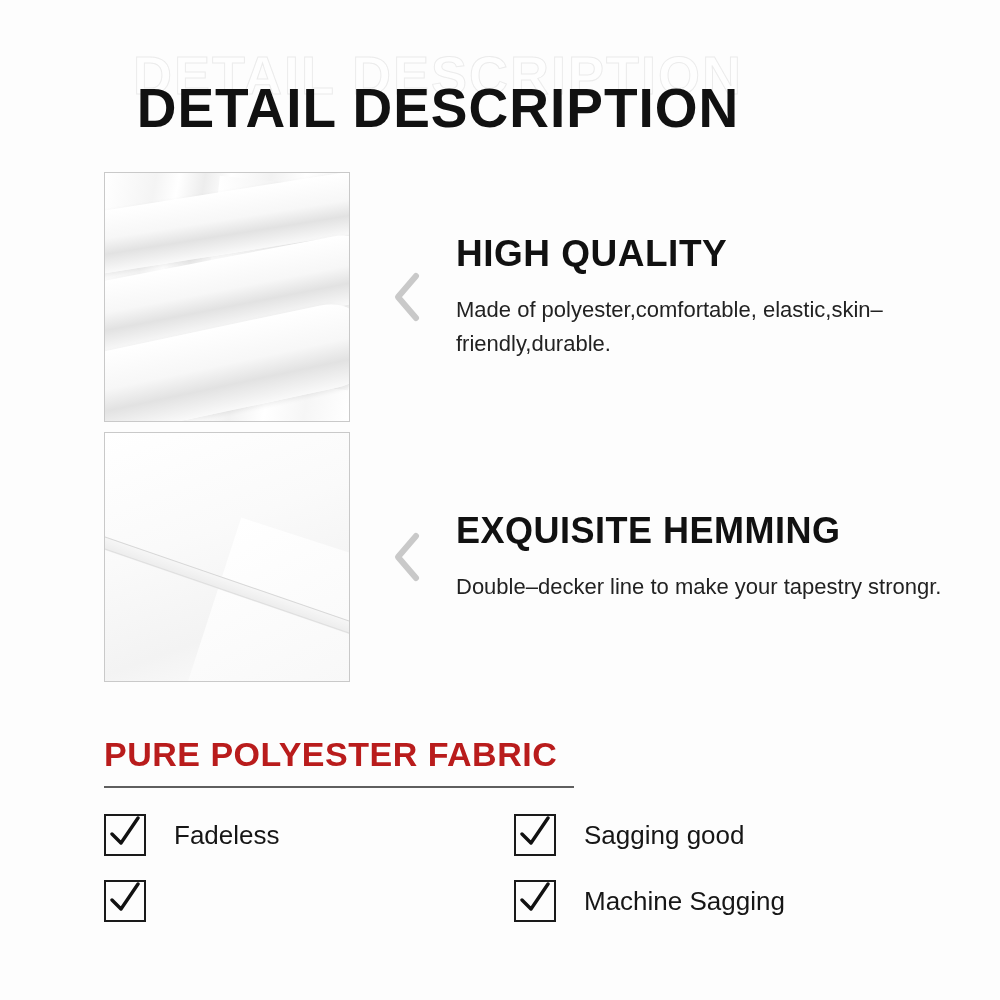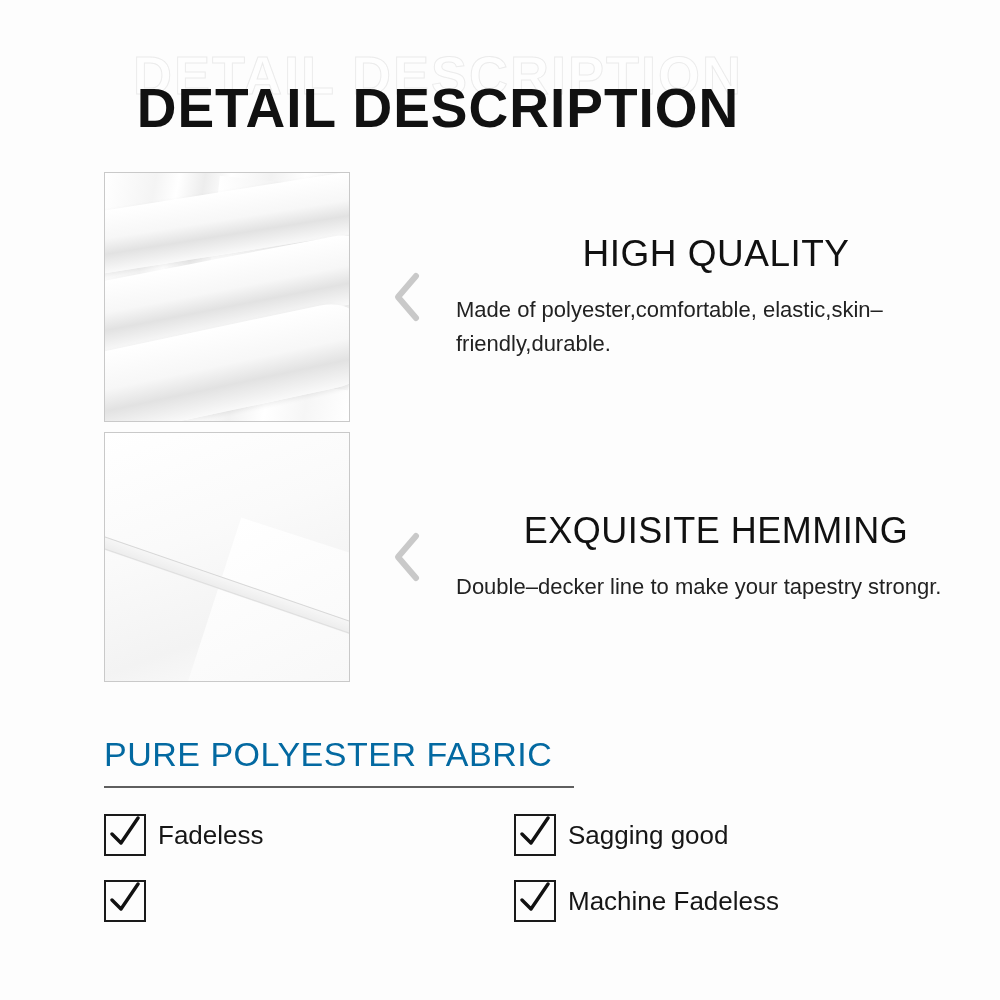--- a/index.html
+++ b/index.html
@@ -158,45 +158,44 @@
     margin-left: 22px;
   }
   .arrow svg { display: block; }
 
   .feature-text {
     margin-left: 14px;
     width: 520px;
   }
   .feature-title {
     font-size: 37px;
-    font-weight: normal;
+    font-weight: bold;
     color: #111111;
-    text-align: center;
     letter-spacing: 0.5px;
     white-space: nowrap;
   }
   .feature-title.wide { font-size: 36px; }
   .feature-desc {
     margin-top: 18px;
     font-size: 22px;
     line-height: 1.55;
     color: #222222;
   }
 
   
   .fabric-section {
     position: absolute;
     top: 735px;
     left: 104px;
     width: 800px;
   }
   .fabric-heading {
     font-size: 34px;
-    font-weight: normal;
-    color: #0369a1;
+    font-weight: bold;
+    color: #b91c1c;
     letter-spacing: 0.5px;
     padding-bottom: 10px;
   }
   .heading-rule {
     width: 470px;
     height: 2px;
     background: #5f5f5f;
     margin-top: 2px;
   }
   .check-grid {
@@ -215,21 +214,21 @@
     border: 2px solid #1a1a1a;
     position: relative;
     flex: none;
   }
   .checkbox svg {
     position: absolute;
     left: 3px;
     top: 0px;
   }
   .check-label {
-    margin-left: 12px;
+    margin-left: 28px;
     font-size: 26px;
     color: #161616;
     white-space: nowrap;
   }
 </style>
 </head>
 <body>
 
 <div class="page">
 
@@ -306,18 +305,18 @@
           </svg>
         </span>
       </div>
 
       <div class="check-item">
         <span class="checkbox">
           <svg width="32" height="34" viewBox="0 0 32 34">
             <polyline points="3,18 12,27 29,2" fill="none" stroke="#111111" stroke-width="3.4" stroke-linecap="round" stroke-linejoin="round"></polyline>
           </svg>
         </span>
-        <span class="check-label">Machine Fadeless</span>
+        <span class="check-label">Machine Sagging</span>
       </div>
     </div>
   </div>
 
 </div>
 
 </body></html>

